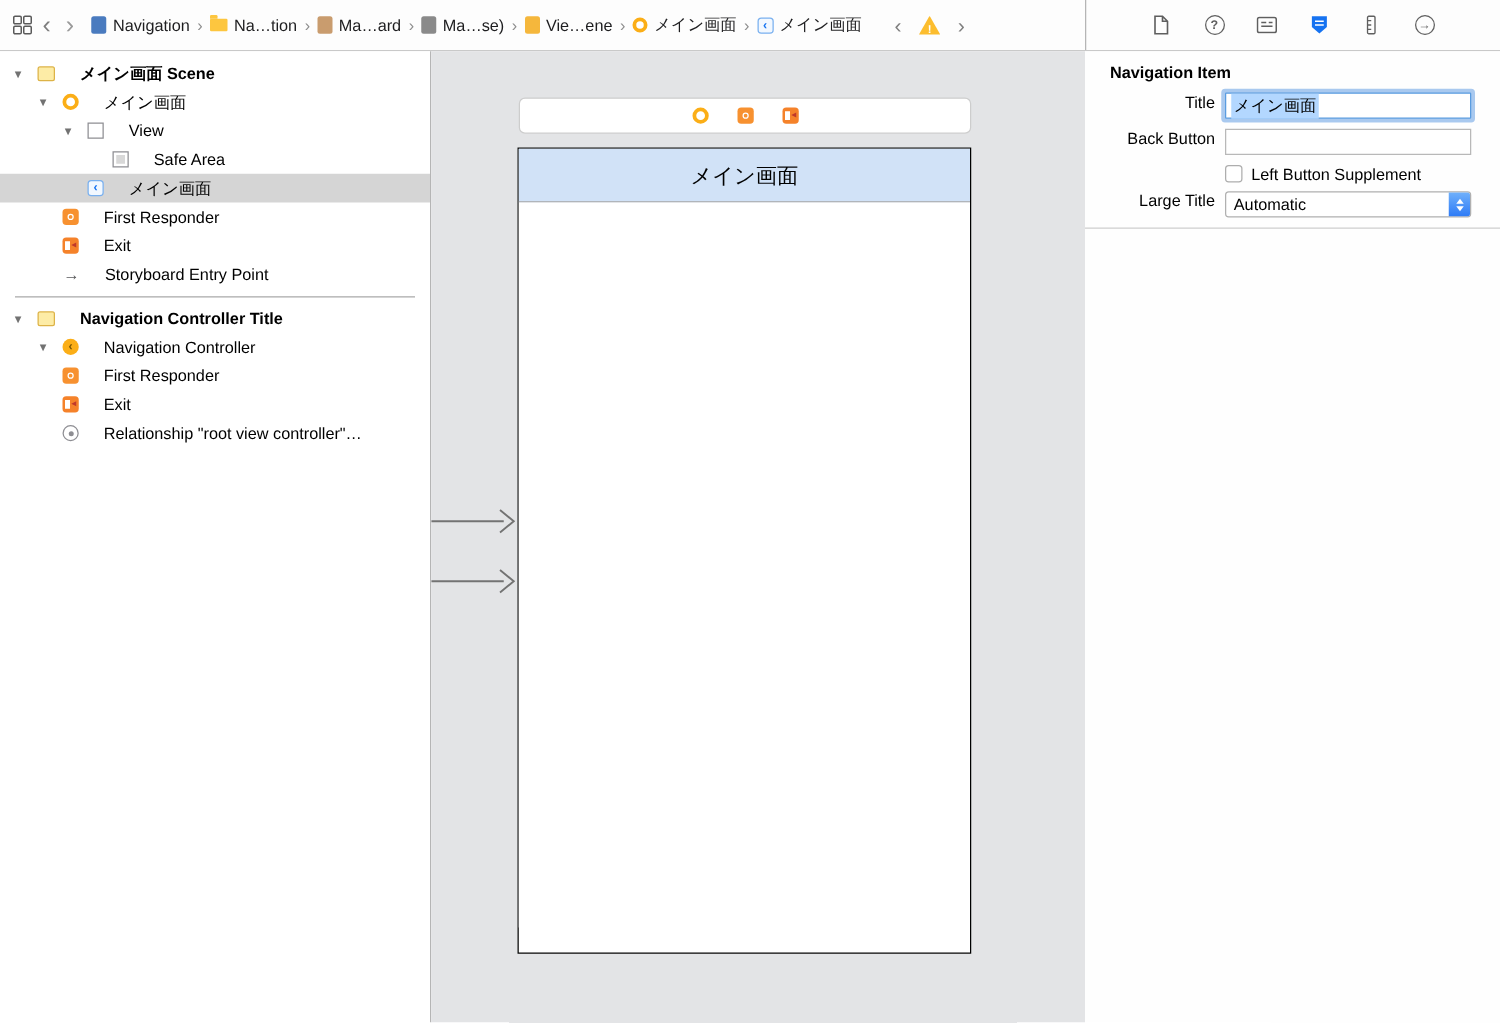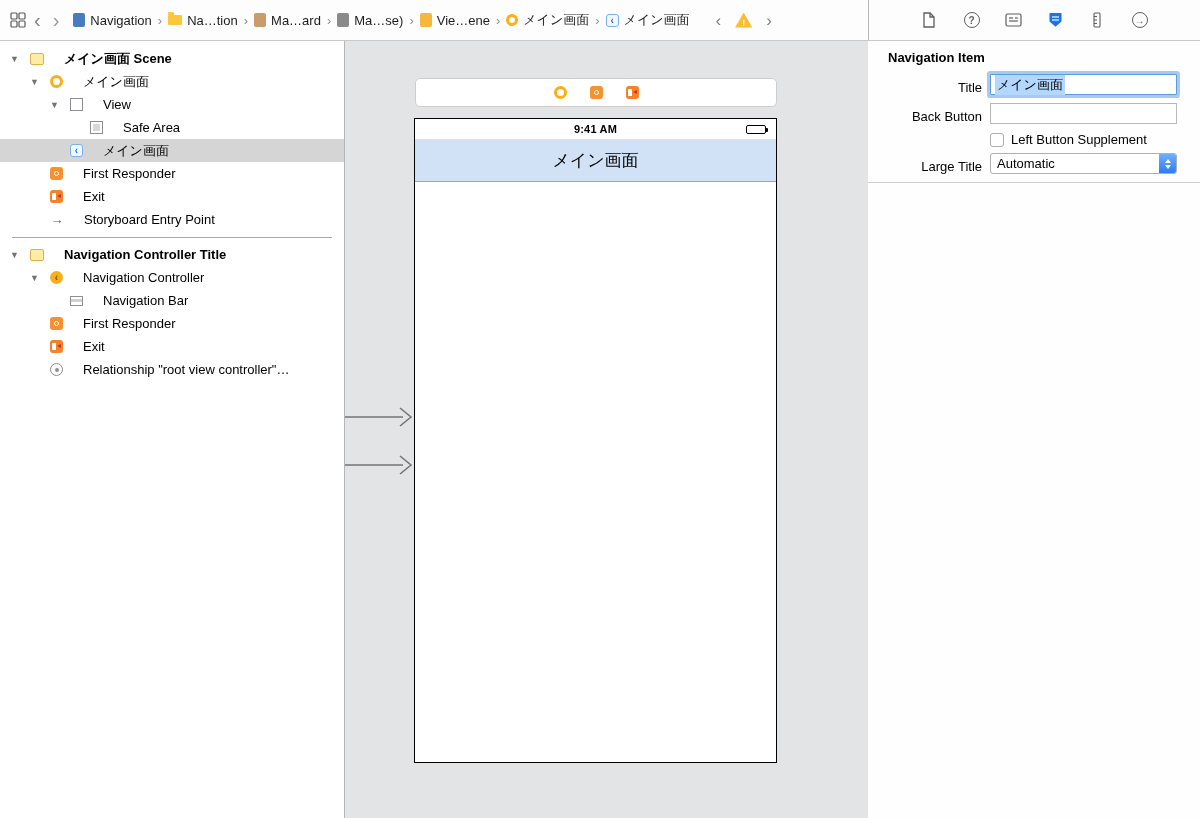--- a/index.html
+++ b/index.html
@@ -78,21 +78,21 @@
   .battery-fill { background:#000; height:100%; width:86%; border-radius:1px; }
   .battery-nub { position:absolute; right:-3px; top:2px; width:2px; height:4px; background:#000; border-radius:0 1px 1px 0; }
   .navbar-sim { height:43px; background:#d1e2f7; border-bottom:1px solid #a6a6a6; display:flex; align-items:center; justify-content:center; }
   .navbar-title { font-size:17px; color:#000; }
   .phone-body { height:580px; background:#fff; }
   .sb-arrow { position:absolute; left:0; }
 
   
   .inspector { flex:1; background:#fefefe; }
   .insp-header { font-weight:bold; font-size:13px; padding:9px 0 9px 20px; }
-  .insp-row { display:flex; align-items:flex-end; margin:0 23px 8px 0; padding-left:18px; }
+  .insp-row { display:flex; align-items:flex-start; margin:0 23px 8px 0; padding-left:8px; }
   .insp-label { width:96px; flex:0 0 96px; text-align:right; margin-right:8px; font-size:13px; }
   .field { flex:1; height:21px; border:1px solid #b8b8b8; background:#fff; font-size:13px; padding:0 4px; font-family:inherit; }
   .title-field { display:flex; align-items:center; border:1px solid #5a9ce0; box-shadow:0 0 0 3px #a9c9ef; border-radius:1px; }
   .title-field .sel { background:#b3d7ff; padding:1px 2px; font-size:13px; }
   .checkbox-row { margin-top:2px; margin-bottom:6px; }
   .cb-spacer { width:104px; flex:0 0 104px; }
   .checkbox { width:14px; height:14px; border:1px solid #adadad; border-radius:3px; background:#fff; margin-right:7px; }
   .cb-label { font-size:13px; }
   .popup { flex:1; height:21px; border:1px solid #b0b0b0; border-radius:3px; background:#fff; position:relative; display:flex; align-items:center; padding-left:6px; font-size:13px; }
   .popup-cap { position:absolute; right:0px; top:0px; bottom:0px; width:17px; background:linear-gradient(#6fb0fb,#2e7bf6); border-radius:0 2px 2px 0; display:flex; flex-direction:column; align-items:center; justify-content:center; gap:2px; }
@@ -267,27 +267,20 @@
       <div class="orow lvl0 hdr">
         <span class="tri">▼</span>
         <span class="oicon icon-scene"></span>
         <span class="olabel">Navigation Controller Title</span>
       </div>
       <div class="orow lvl1">
         <span class="tri">▼</span>
         <span class="oicon icon-navvc">‹</span>
         <span class="olabel">Navigation Controller</span>
       </div>
-      <div class="orow lvl2">
-        <span class="tri"></span>
-        <span class="oicon icon-navbar">
-            <span class="band"></span>
-          </span>
-        <span class="olabel">Navigation Bar</span>
-      </div>
       <div class="orow lvl1">
         <span class="tri"></span>
         <span class="oicon icon-fr">
             <span class="dot"></span>
           </span>
         <span class="olabel">First Responder</span>
       </div>
       <div class="orow lvl1">
         <span class="tri"></span>
         <span class="oicon icon-exit">
@@ -321,26 +314,20 @@
       <svg class="sb-arrow" style="top:363px;" width="70" height="26">
         <line x1="0" y1="13" x2="58" y2="13" stroke="#737373" stroke-width="1.5"></line>
         <polyline points="55,4 66,13 55,22" fill="none" stroke="#737373" stroke-width="1.5"></polyline>
       </svg>
       <svg class="sb-arrow" style="top:411px;" width="70" height="26">
         <line x1="0" y1="13" x2="58" y2="13" stroke="#737373" stroke-width="1.5"></line>
         <polyline points="55,4 66,13 55,22" fill="none" stroke="#737373" stroke-width="1.5"></polyline>
       </svg>
 
       <div class="phone">
-        <div class="statusbar">
-          <span class="status-time">9:41 AM</span>
-          <span class="battery">
-            <span class="battery-fill"></span><span class="battery-nub"></span>
-          </span>
-        </div>
         <div class="navbar-sim">
           <span class="navbar-title">メイン画面</span>
         </div>
         <div class="phone-body"></div>
       </div>
     </div>
 
     <div class="inspector">
       <div class="insp-header">Navigation Item</div>
 

